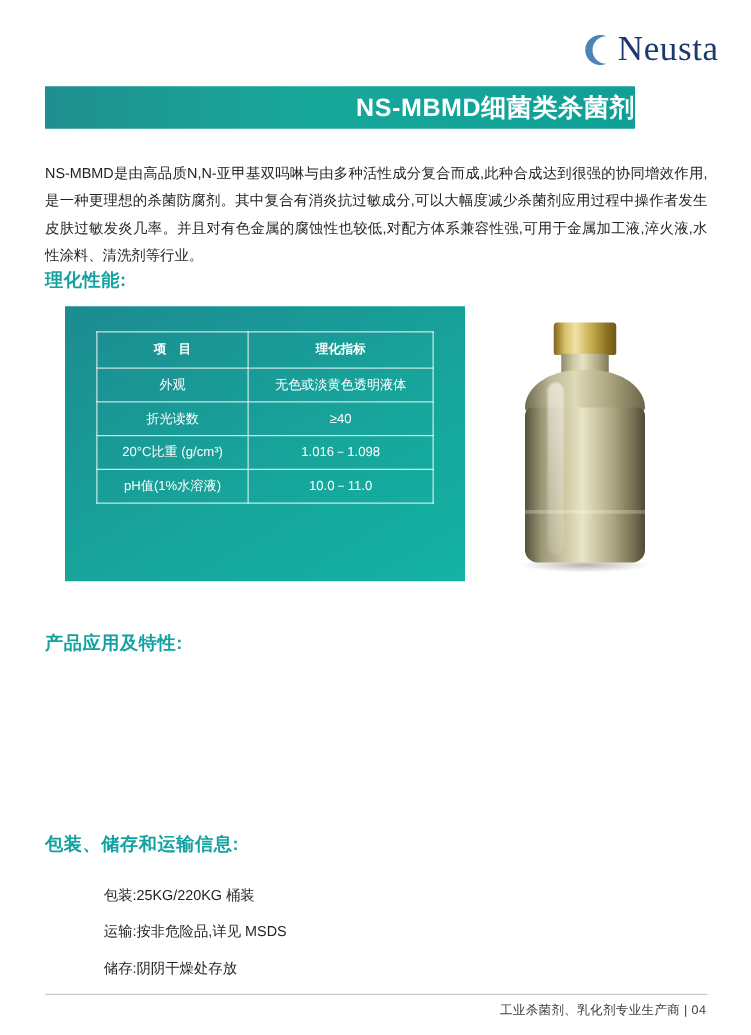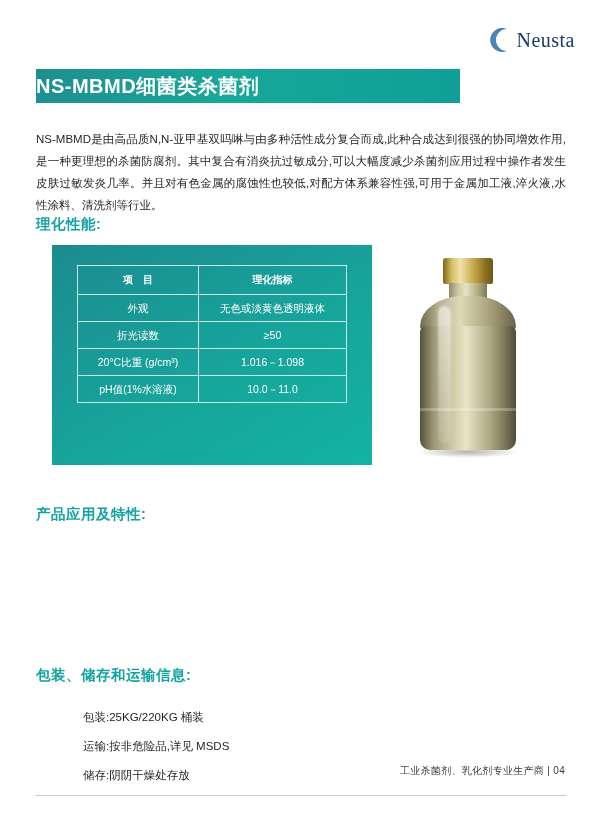--- a/index.html
+++ b/index.html
@@ -32,38 +32,39 @@
     height: 44px;
   }
   .logo-mark {
     position: relative;
     width: 40px;
     height: 40px;
     margin-right: 2px;
   }
   .logo-mark svg { display: block; }
   .logo-text {
-    font-size: 20px;
+    font-size: 28px;
     letter-spacing: 0.5px;
     color: #1b3a6b;
     font-family: "Liberation Serif", serif;
     font-weight: normal;
   }
 
   
   .banner {
     position: absolute;
     top: 69px;
     left: 36px;
     width: 424px;
     height: 34px;
     background: linear-gradient(90deg, #1f8f8f 0%, #17a89a 45%, #0f9f96 100%);
     display: flex;
     align-items: center;
-    justify-content: flex-start;
+    justify-content: flex-end;
+    padding-left: 48px;
   }
   .banner-title {
     color: #ffffff;
     font-size: 20px;
     font-weight: bold;
     letter-spacing: 0.5px;
   }
 
   
   .intro {
@@ -215,21 +216,21 @@
     position: absolute;
     left: 36px;
     top: 795px;
     width: 530px;
     height: 1px;
     background: #c9c9c9;
   }
   .footer {
     position: absolute;
     right: 36px;
-    top: 764px;
+    top: 801px;
     font-size: 10px;
     color: #3a3a3a;
     letter-spacing: 0.3px;
   }
   .footer .page-no { color: #3a3a3a; }
 </style>
 </head>
 <body>
 
 <div class="page">
@@ -260,21 +261,21 @@
           <th>理化指标</th>
         </tr>
       </thead>
       <tbody>
         <tr>
           <td class="item">外观</td>
           <td>无色或淡黄色透明液体</td>
         </tr>
         <tr>
           <td class="item">折光读数</td>
-          <td>≥50</td>
+          <td>≥40</td>
         </tr>
         <tr>
           <td class="item">20°C比重 (g/cm³)</td>
           <td>1.016－1.098</td>
         </tr>
         <tr>
           <td class="item">pH值(1%水溶液)</td>
           <td>10.0－11.0</td>
         </tr>
       </tbody>

